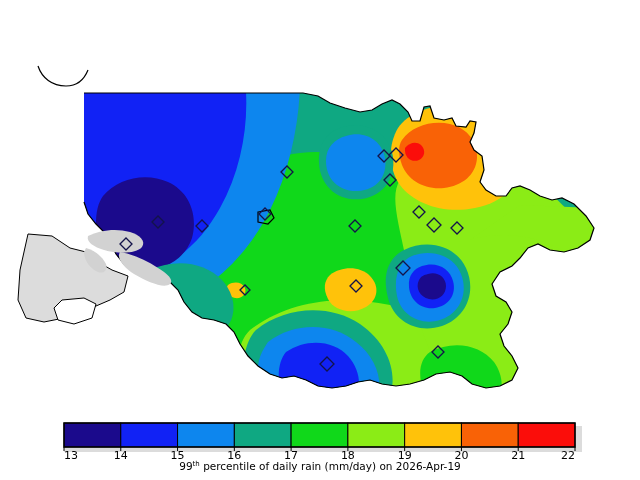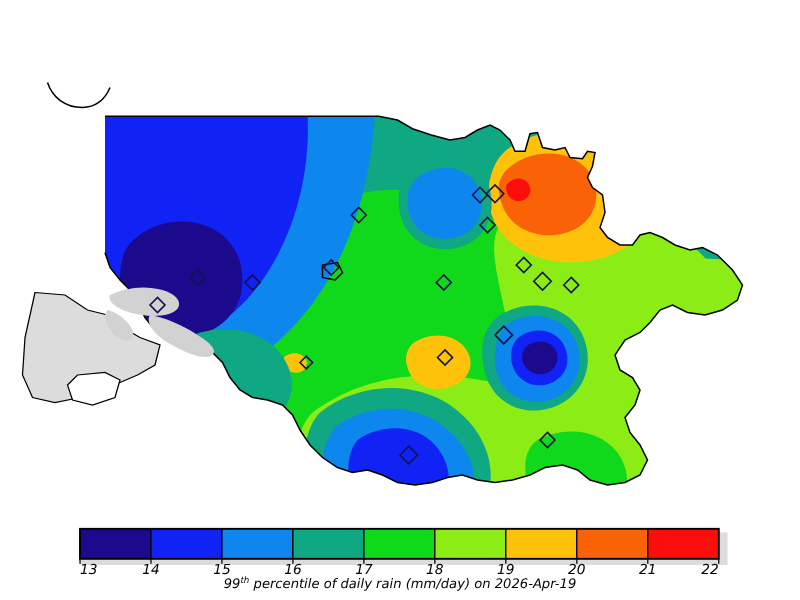--- a/index.html
+++ b/index.html
@@ -36,21 +36,20 @@
     left: 0;
     top: 0;
   }
   #colorbar-wrap {
     position: absolute;
     left: 0;
     top: 418px;
     width: 640px;
     height: 62px;
     background: #ffffff;
-    font-style: italic;
   }
   #cb-svg {
     position: absolute;
     left: 0;
     top: 0;
   }
   .cb-tick-label {
     font-family: "DejaVu Sans", sans-serif;
     font-size: 11px;
     fill: #000000;

